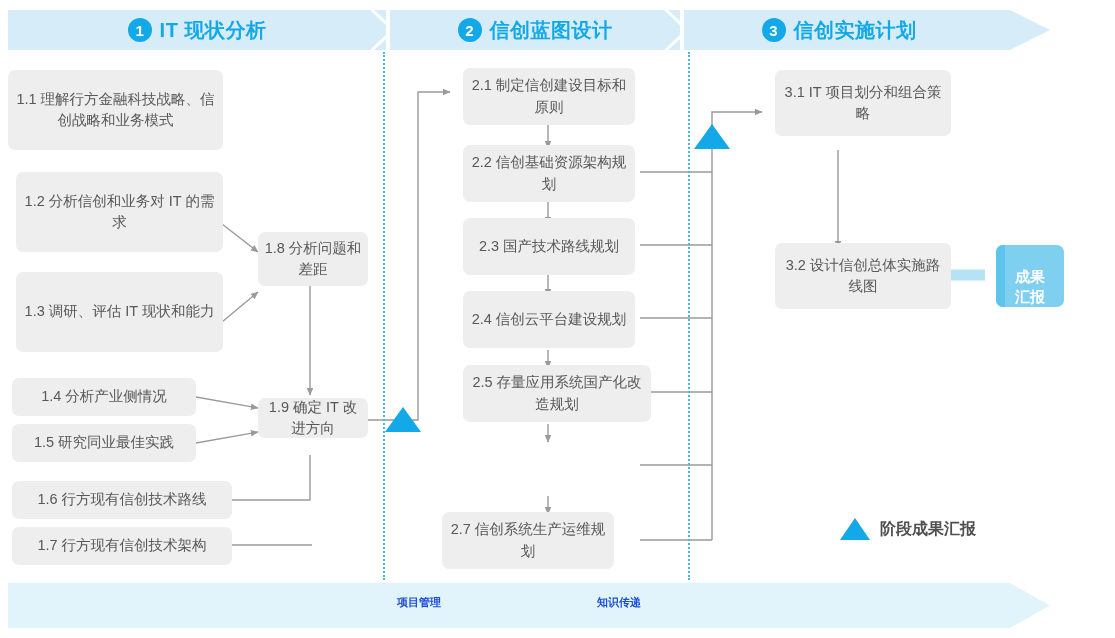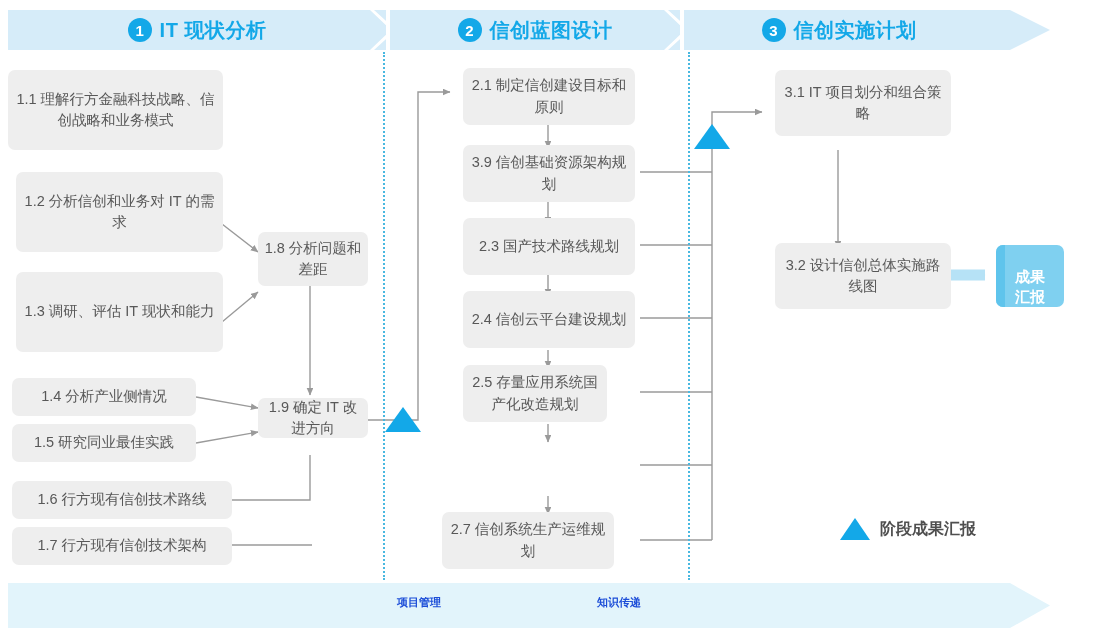--- a/index.html
+++ b/index.html
@@ -133,24 +133,24 @@
   <div class="box" style="left:16px;top:272px;width:207px;height:80px;">1.3 调研、评估 IT 现状和能力</div>
   <div class="box" style="left:12px;top:378px;width:184px;height:38px;">1.4 分析产业侧情况</div>
   <div class="box" style="left:12px;top:424px;width:184px;height:38px;">1.5 研究同业最佳实践</div>
   <div class="box" style="left:12px;top:481px;width:220px;height:38px;">1.6 行方现有信创技术路线</div>
   <div class="box" style="left:12px;top:527px;width:220px;height:38px;">1.7 行方现有信创技术架构</div>
 
   <div class="box" style="left:258px;top:232px;width:110px;height:54px;">1.8 分析问题和差距</div>
   <div class="box" style="left:258px;top:398px;width:110px;height:40px;">1.9 确定 IT 改进方向</div>
 
   <div class="box" style="left:463px;top:68px;width:172px;height:57px;">2.1 制定信创建设目标和原则</div>
-  <div class="box" style="left:463px;top:145px;width:172px;height:57px;">3.9 信创基础资源架构规划</div>
+  <div class="box" style="left:463px;top:145px;width:172px;height:57px;">2.2 信创基础资源架构规划</div>
   <div class="box" style="left:463px;top:218px;width:172px;height:57px;">2.3 国产技术路线规划</div>
   <div class="box" style="left:463px;top:291px;width:172px;height:57px;">2.4 信创云平台建设规划</div>
-  <div class="box" style="left:463px;top:365px;width:144px;height:57px;">2.5 存量应用系统国产化改造规划</div>
+  <div class="box" style="left:463px;top:365px;width:188px;height:57px;">2.5 存量应用系统国产化改造规划</div>
   <div class="box" style="left:442px;top:512px;width:172px;height:57px;">2.7 信创系统生产运维规划</div>
 
   <div class="box" style="left:775px;top:70px;width:176px;height:66px;">3.1 IT 项目划分和组合策略</div>
   <div class="box" style="left:775px;top:243px;width:176px;height:66px;">3.2 设计信创总体实施路线图</div>
 
   <div class="badge" style="left:996px;top:245px;width:68px;height:62px;">
     <span class="bstripe"></span>
     <span style="position:relative;z-index:2;
           white-space:pre-line;">成果
 汇报</span>

